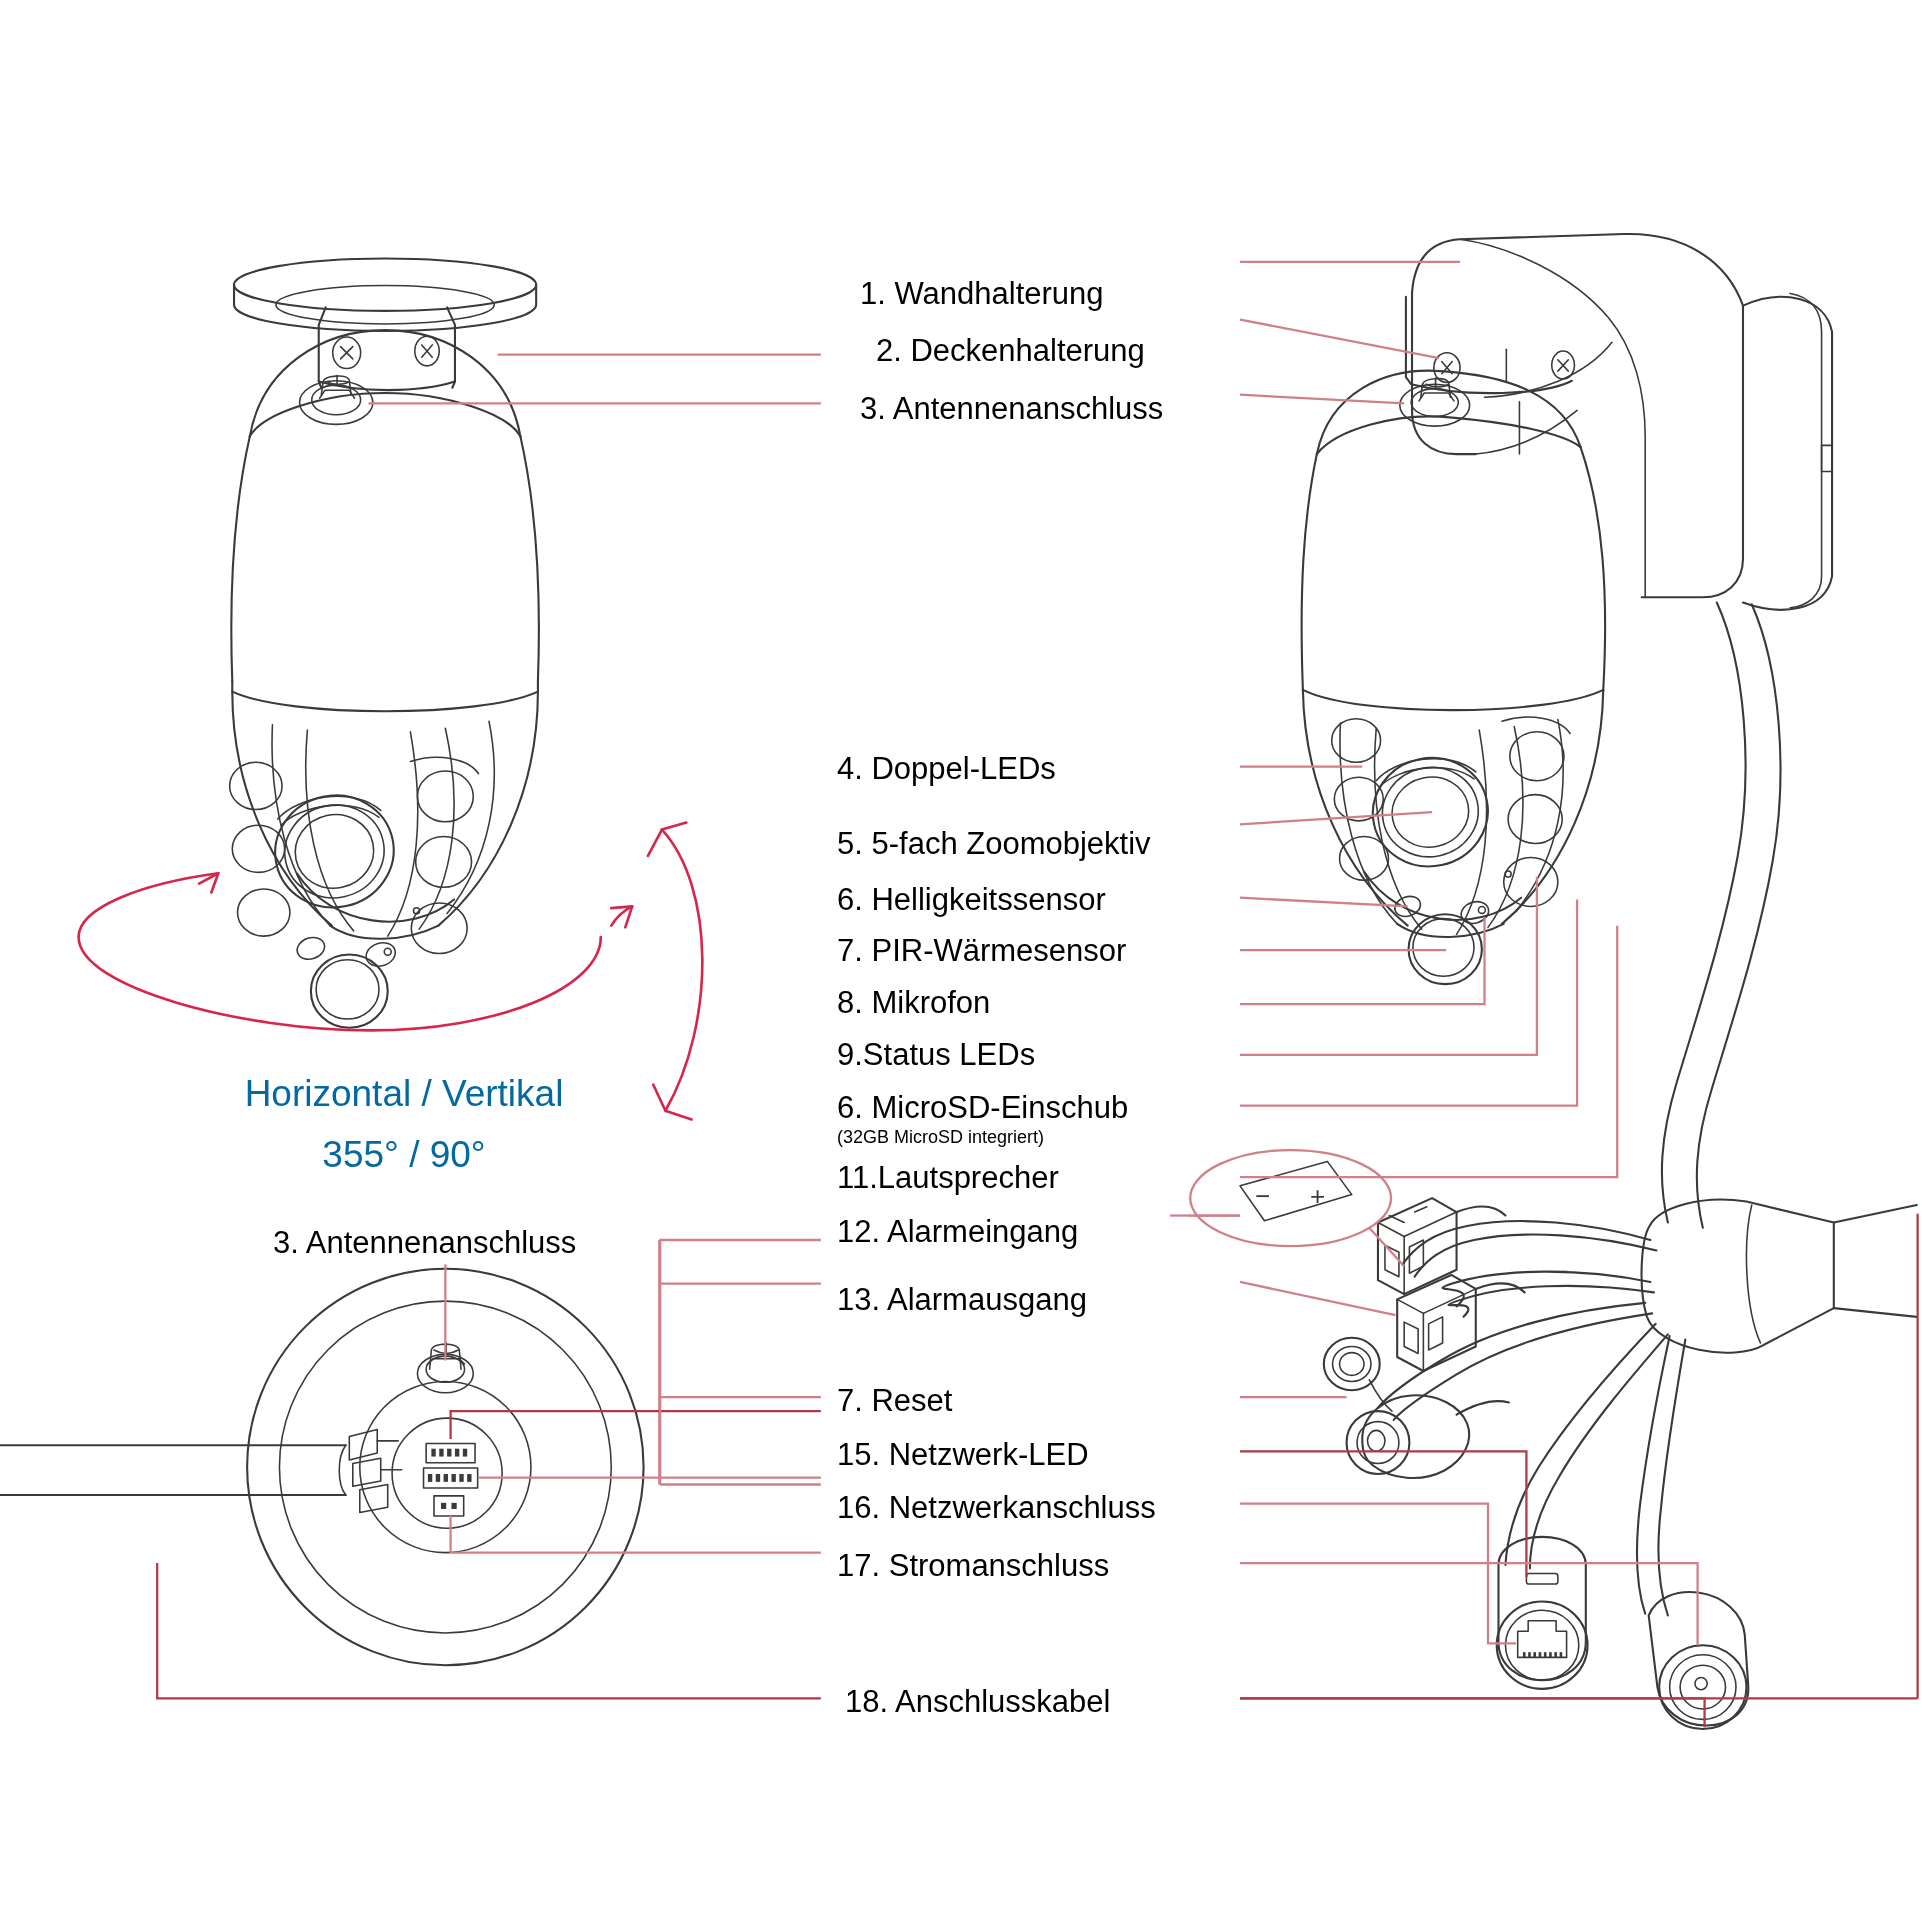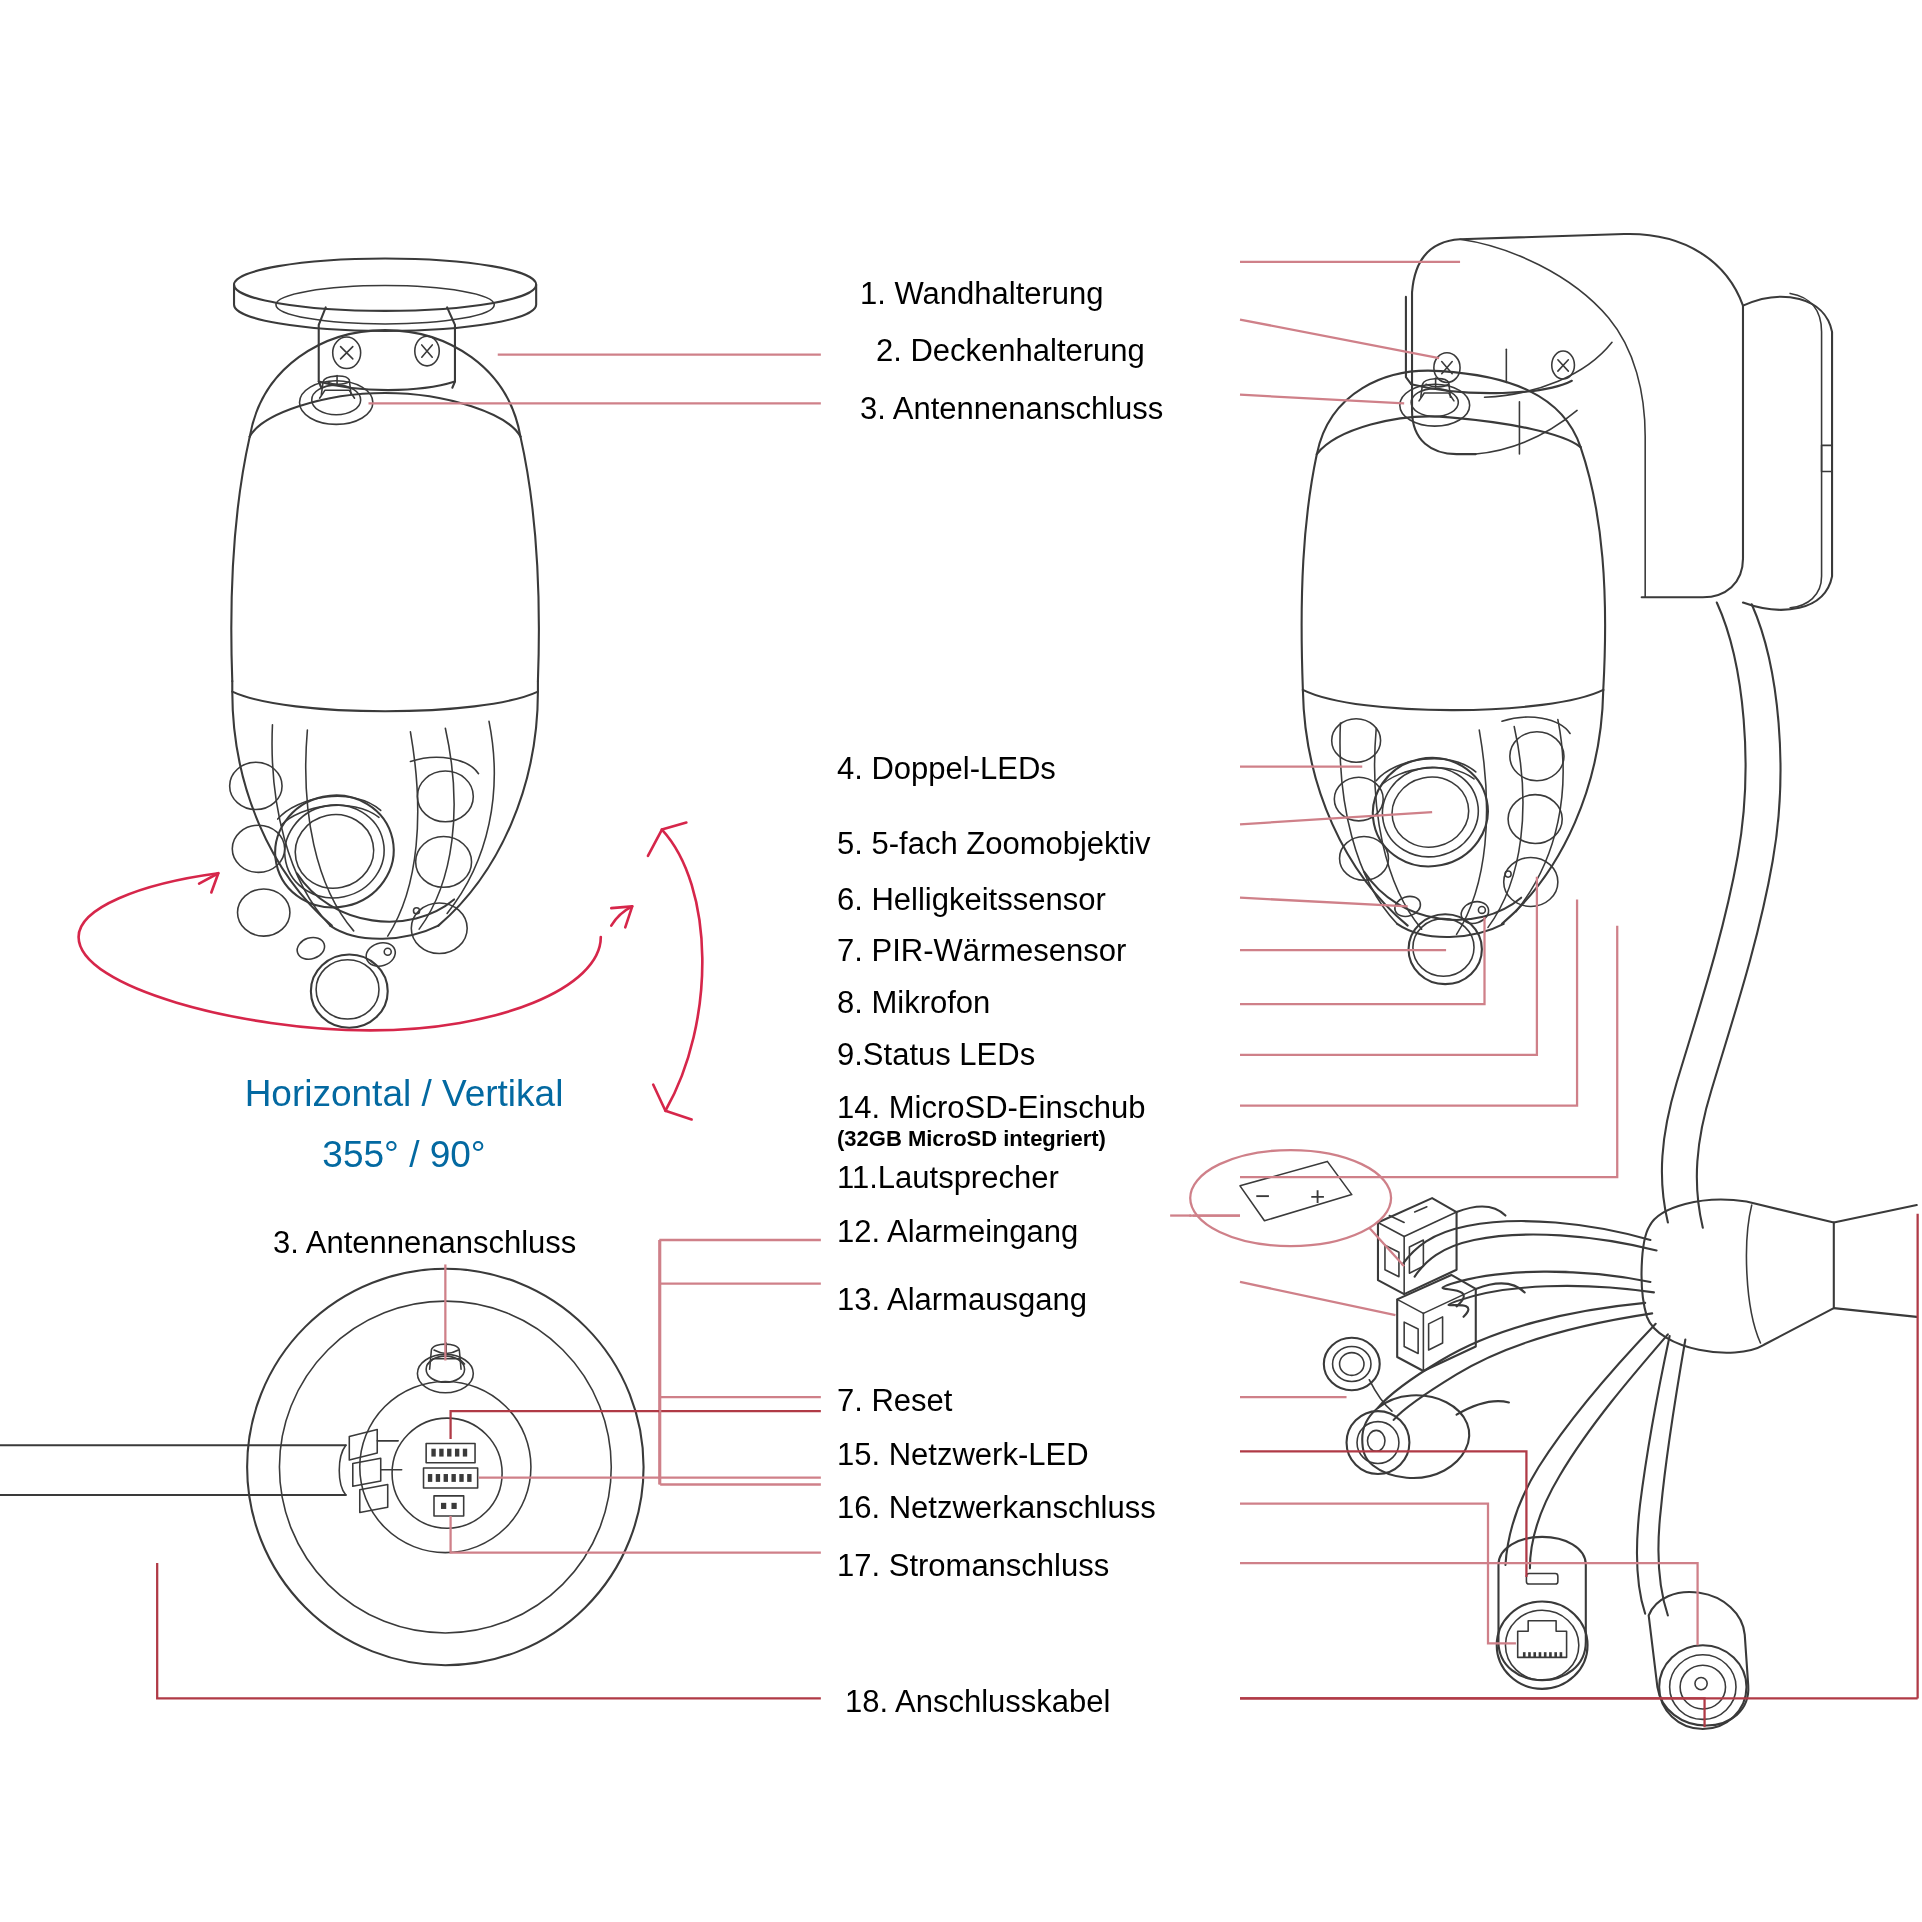--- a/index.html
+++ b/index.html
@@ -1,21 +1,21 @@
 <!DOCTYPE html>
 <html style="font-size:14px"><head>
 <meta charset="utf-8">
 <style>
   html,body{margin:0;padding:0;background:#ffffff;}
   body{width:1922px;height:1922px;position:relative;overflow:hidden;
        font-family:"Liberation Sans","DejaVu Sans",sans-serif;color:#000;}
   #stage{position:absolute;left:0;top:0;width:1922px;height:1922px;}
   svg.layer{position:absolute;left:0;top:0;width:1922px;height:1922px;}
   .lbl{position:absolute;white-space:nowrap;color:#000;font-size:31px;line-height:1;}
-  .lbl.sub{font-size:22px;font-weight:bold;}
+  .lbl.sub{font-size:18px;}
   .rot{position:absolute;white-space:nowrap;font-size:37px;color:#0369a1;text-align:center;}
 </style>
 </head>
 <body>
 
 <div id="stage">
 
   <svg class="layer" viewBox="0 0 2201 2201">
     <defs>
       <style>
@@ -452,21 +452,21 @@
     <div class="lbl" style="left:860px;top:278px;">1. Wandhalterung</div>
     <div class="lbl" style="left:876px;top:335px;">2. Deckenhalterung</div>
     <div class="lbl" style="left:860px;top:393px;">3. Antennenanschluss</div>
 
     <div class="lbl" style="left:837px;top:753px;">4. Doppel-LEDs</div>
     <div class="lbl" style="left:837px;top:828px;">5. 5-fach Zoomobjektiv</div>
     <div class="lbl" style="left:837px;top:884px;">6. Helligkeitssensor</div>
     <div class="lbl" style="left:837px;top:935px;">7. PIR-Wärmesensor</div>
     <div class="lbl" style="left:837px;top:987px;">8. Mikrofon</div>
     <div class="lbl" style="left:837px;top:1039px;">9.Status LEDs</div>
-    <div class="lbl" style="left:837px;top:1092px;">14. MicroSD-Einschub</div>
+    <div class="lbl" style="left:837px;top:1092px;">6. MicroSD-Einschub</div>
     <div class="lbl sub" style="left:837px;top:1128px;">(32GB MicroSD integriert)</div>
     <div class="lbl" style="left:837px;top:1162px;">11.Lautsprecher</div>
 
     <div class="lbl" style="left:837px;top:1216px;">12. Alarmeingang</div>
     <div class="lbl" style="left:837px;top:1284px;">13. Alarmausgang</div>
     <div class="lbl" style="left:837px;top:1385px;">7. Reset</div>
     <div class="lbl" style="left:837px;top:1439px;text-align:right;">15. Netzwerk-LED</div>
     <div class="lbl" style="left:837px;top:1492px;">16. Netzwerkanschluss</div>
     <div class="lbl" style="left:837px;top:1550px;">17. Stromanschluss</div>
     <div class="lbl" style="left:837px;top:1686px;margin-left:8px;">18. Anschlusskabel</div>

